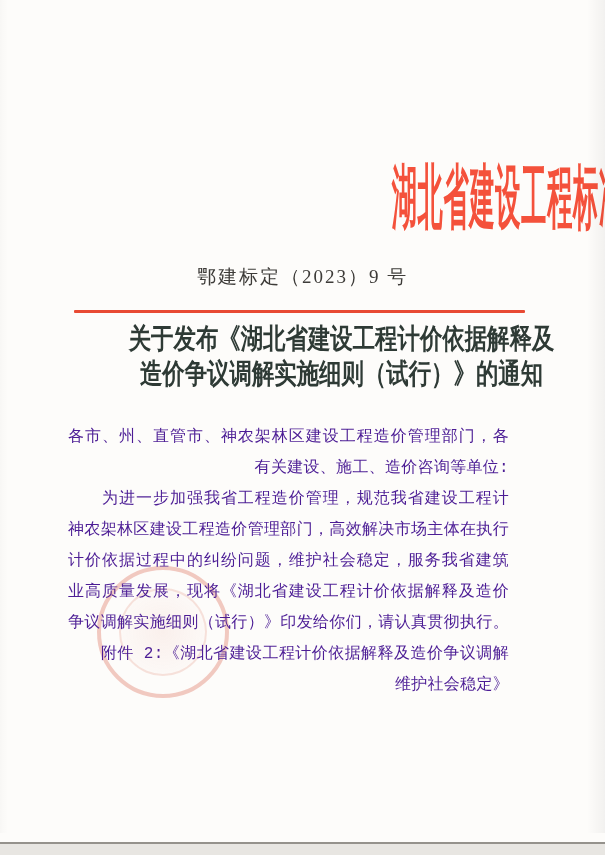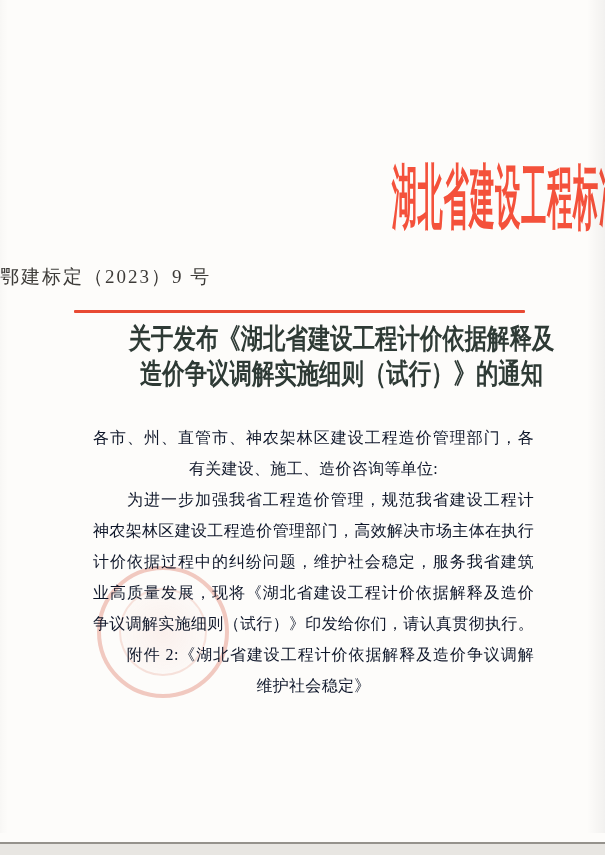--- a/index.html
+++ b/index.html
@@ -58,20 +58,21 @@
     letter-spacing: 2px;
     transform: scaleX(0.36);
     transform-origin: 50% 50%;
     white-space: nowrap;
   }
   .doc-number {
     position: absolute;
     top: 265px;
     left: 0;
     width: 605px;
+    text-align: center;
     font-size: 19px;
     line-height: 24px;
     color: #3d3b38;
     letter-spacing: 2px;
   }
   .red-divider {
     position: absolute;
     top: 310px;
     left: 74px;
     width: 451px;
@@ -92,38 +93,39 @@
   .doc-title .t-line {
     font-size: 28px;
     line-height: 35px;
     transform: scaleX(0.8);
     transform-origin: 50% 50%;
     white-space: nowrap;
   }
   .body-block {
     position: absolute;
     top: 422px;
-    left: 93px;
+    left: 68px;
     width: 441px;
-    color: #0f172a;
+    color: #4c1d95;
+    font-family: Liberation Mono, monospace;
   }
   .b-line {
     font-size: 16px;
     line-height: 31px;
     height: 31px;
     letter-spacing: 0.3px;
     white-space: pre;
   }
   .b-line.full {
     text-align: justify;
     text-align-last: justify;
     white-space: normal;
   }
   .b-line.short {
-    text-align: center;
+    text-align: right;
   }
   .stamp {
     position: absolute;
     left: 97px;
     top: 566px;
     width: 132px;
     height: 132px;
     border: 4px solid rgba(214, 82, 58, 0.30);
     border-radius: 50%;
     box-sizing: border-box;

